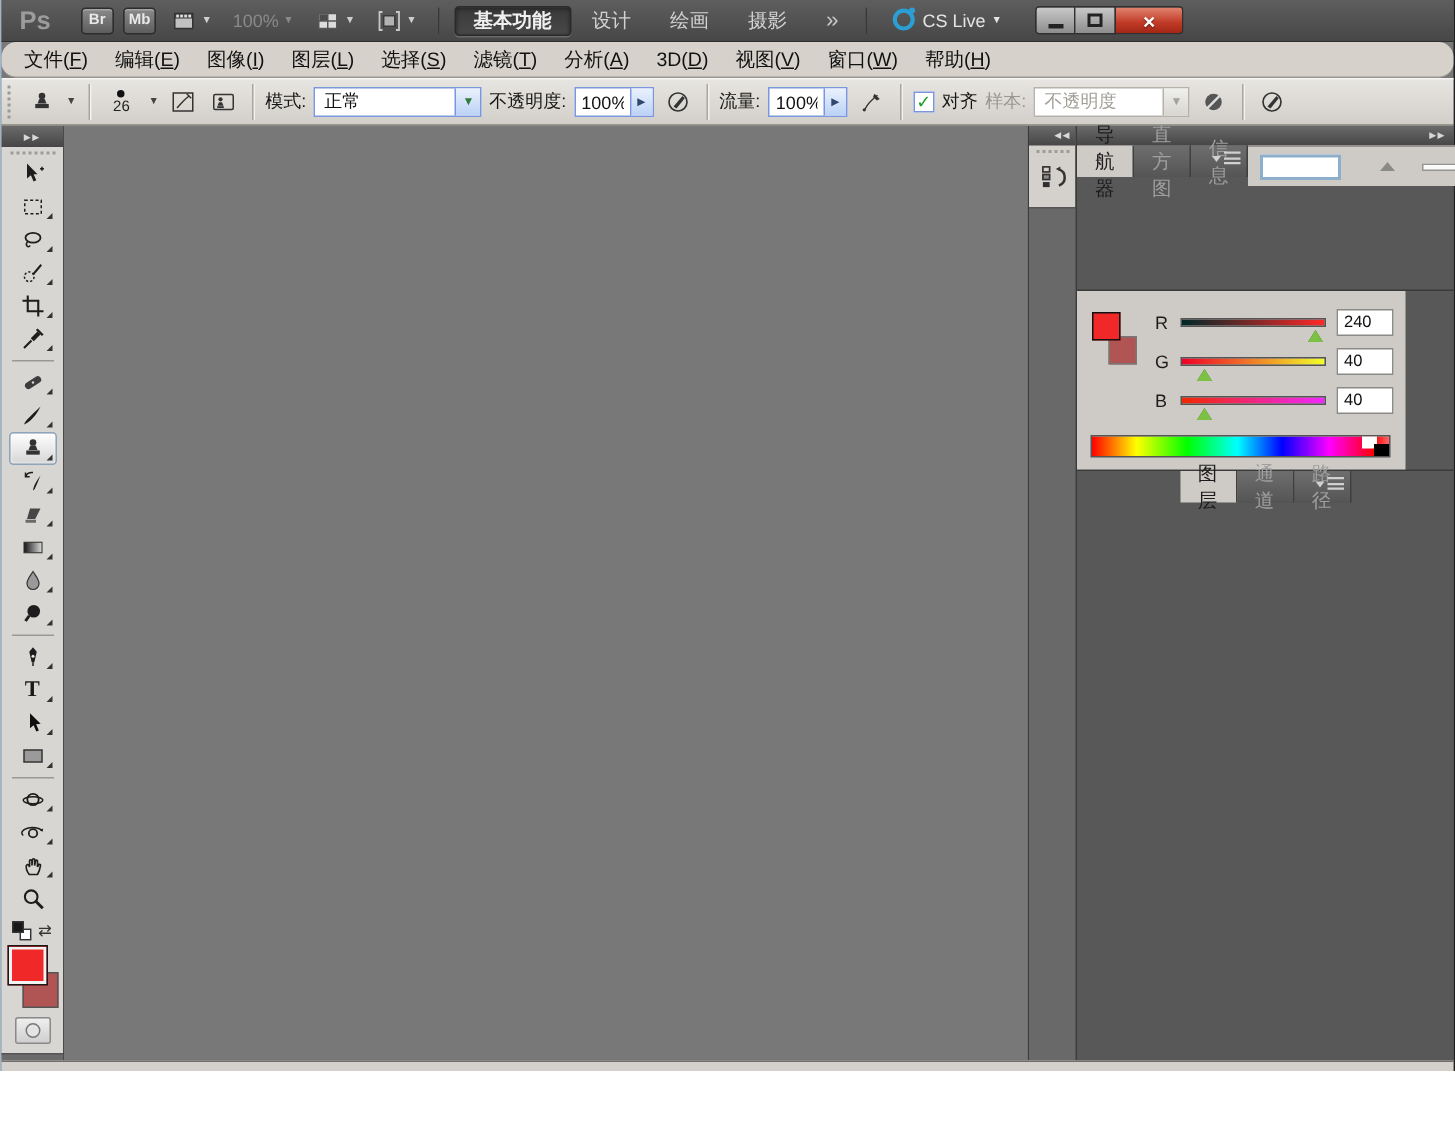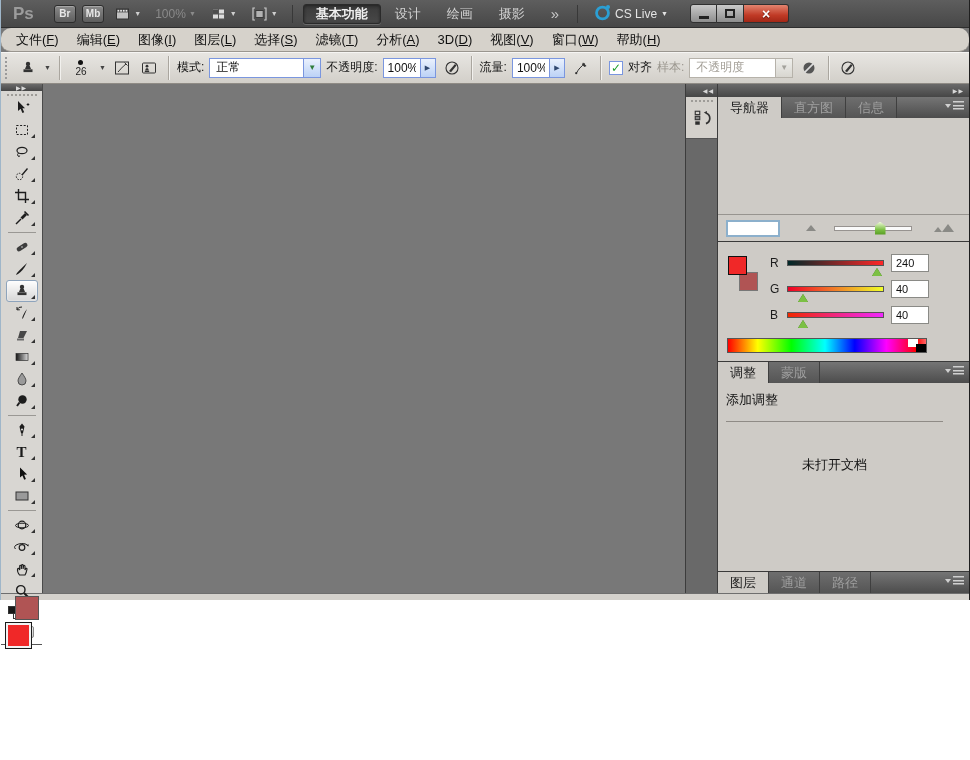--- a/index.html
+++ b/index.html
@@ -1,18 +1,18 @@
 <!DOCTYPE html>
 <html><head>
 <meta charset="utf-8">
 <style>
   * { margin:0; padding:0; box-sizing:border-box; }
   html,body { width:970px; height:760px; overflow:hidden;
     font-family:"Liberation Sans","DejaVu Sans",sans-serif; font-size:12px; }
-  .window { width:970px; height:600px; display:flex; flex-direction:column;
+  .window { width:970px; height:714px; display:flex; flex-direction:column;
     background:#787878; border-left:1px solid #9fb6c9; border-right:1px solid #1f1f1f; }
 
   
   .titlebar { height:28px; flex:0 0 28px; background:linear-gradient(#5e5e5e,#474747);
     border-bottom:1px solid #2e2e2e; display:flex; align-items:center; gap:6px; padding:0 4px; }
   .ps-logo { color:#9c9c9c; font-size:17px; font-weight:bold; letter-spacing:0; padding:0 14px 0 8px; }
   .app-btn { height:18px; min-width:22px; background:linear-gradient(#8a8a8a,#5d5d5d);
     border:1px solid #2d2d2d; border-radius:3px; color:#e8e8e8; font-size:10px; font-weight:bold;
     padding:0 3px; box-shadow:inset 0 1px 0 #a5a5a5; }
   .tb-group { display:inline-flex; align-items:center; gap:3px; padding:2px 4px; border-radius:2px; color:#cfcfcf; }
@@ -120,21 +120,21 @@
   .strip-grip { width:22px; border-top:2px dotted #9e9c98; margin:3px 0 2px; }
   .strip-btn { width:26px; height:30px; border:none; background:transparent; border-radius:3px;
     display:flex; align-items:center; justify-content:center; }
   .strip-btn svg { width:18px; height:18px; }
   .strip-fill { flex:1; width:100%; background:#696969; border-top:1px solid #555; margin-top:4px; }
 
   
   .dock { width:252px; flex:0 0 252px; background:#585858; display:flex; flex-direction:column; border-left:1px solid #3c3c3c; }
   .dock-head { height:13px; flex:0 0 13px; background:linear-gradient(#6a6a6a,#464646);
     color:#d8d8d8; font-size:6px; letter-spacing:1px; display:flex; align-items:center; justify-content:flex-end; padding-right:5px; }
-  .pgroup { display:flex; flex-direction:column; border-bottom:1px solid #3a3a3a; }
+  .pgroup { display:flex; flex-direction:row; border-bottom:1px solid #3a3a3a; }
   .ptabs { height:21px; flex:0 0 21px; background:linear-gradient(#757575,#4c4c4c);
     display:flex; align-items:stretch; position:relative; }
   .ptab { padding:0 12px; font-size:13px; color:#9f9f9f; display:flex; align-items:center;
     border-right:1px solid #3f3f3f; background:linear-gradient(#6e6e6e,#555); }
   .ptab.active { background:#cecbc6; color:#1c1c1c; }
   .pmenu { position:absolute; right:5px; top:4px; display:flex; align-items:center; gap:2px; }
   .pm-arrow { width:0; height:0; border-left:3.5px solid transparent; border-right:3.5px solid transparent; border-top:4px solid #d0d0d0; }
   .pm-lines { width:11px; height:9px;
     background:linear-gradient(#d0d0d0,#d0d0d0) 0 0/11px 1.5px no-repeat,
                linear-gradient(#d0d0d0,#d0d0d0) 0 3.5px/11px 1.5px no-repeat,
@@ -663,35 +663,20 @@
                 <input class="chan-input" value="40" style="">
               </div>
             </div>
           <div class="spectrum">
             <span class="sp-white"></span>
             <span class="sp-black"></span>
           </div>
         </div>
       </section>
 
-      <section class="pgroup adj-group">
-        <div class="ptabs" id="tabs-adjustments">
-            <div class="ptab active">调整</div>
-            <div class="ptab">蒙版</div>
-            <span class="pmenu">
-              <span class="pm-arrow"></span>
-              <span class="pm-lines"></span>
-            </span>
-          </div>
-        <div class="pbody adj-body">
-          <div class="adj-add">添加调整</div>
-          <hr class="adj-hr">
-          <div class="adj-empty">未打开文档</div>
-        </div>
-      </section>
 
       <section class="pgroup layers-group">
         <div class="ptabs" id="tabs-layers">
             <div class="ptab active">图层</div>
             <div class="ptab">通道</div>
             <div class="ptab">路径</div>
             <span class="pmenu">
               <span class="pm-arrow"></span>
               <span class="pm-lines"></span>
             </span>

